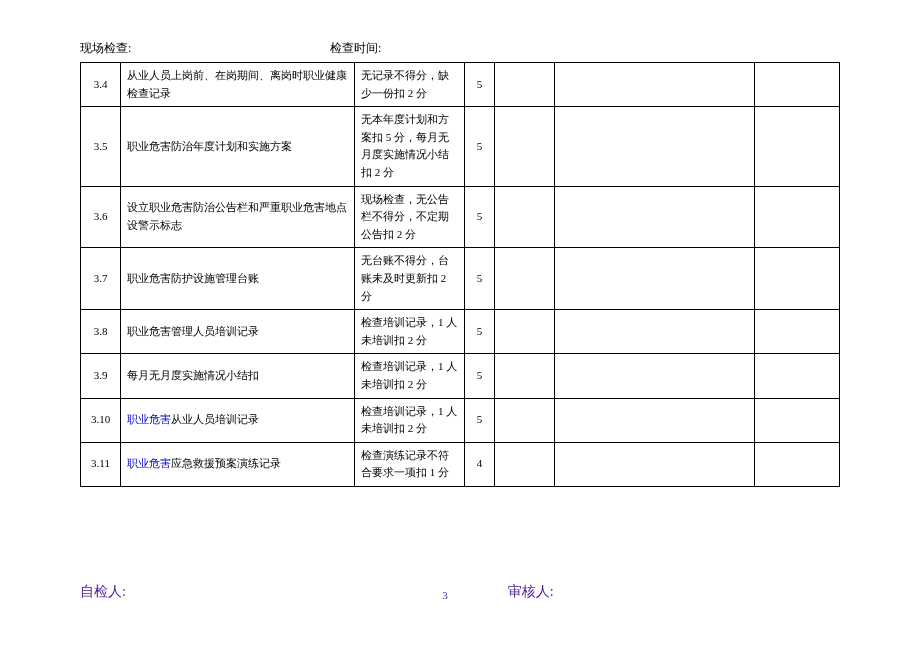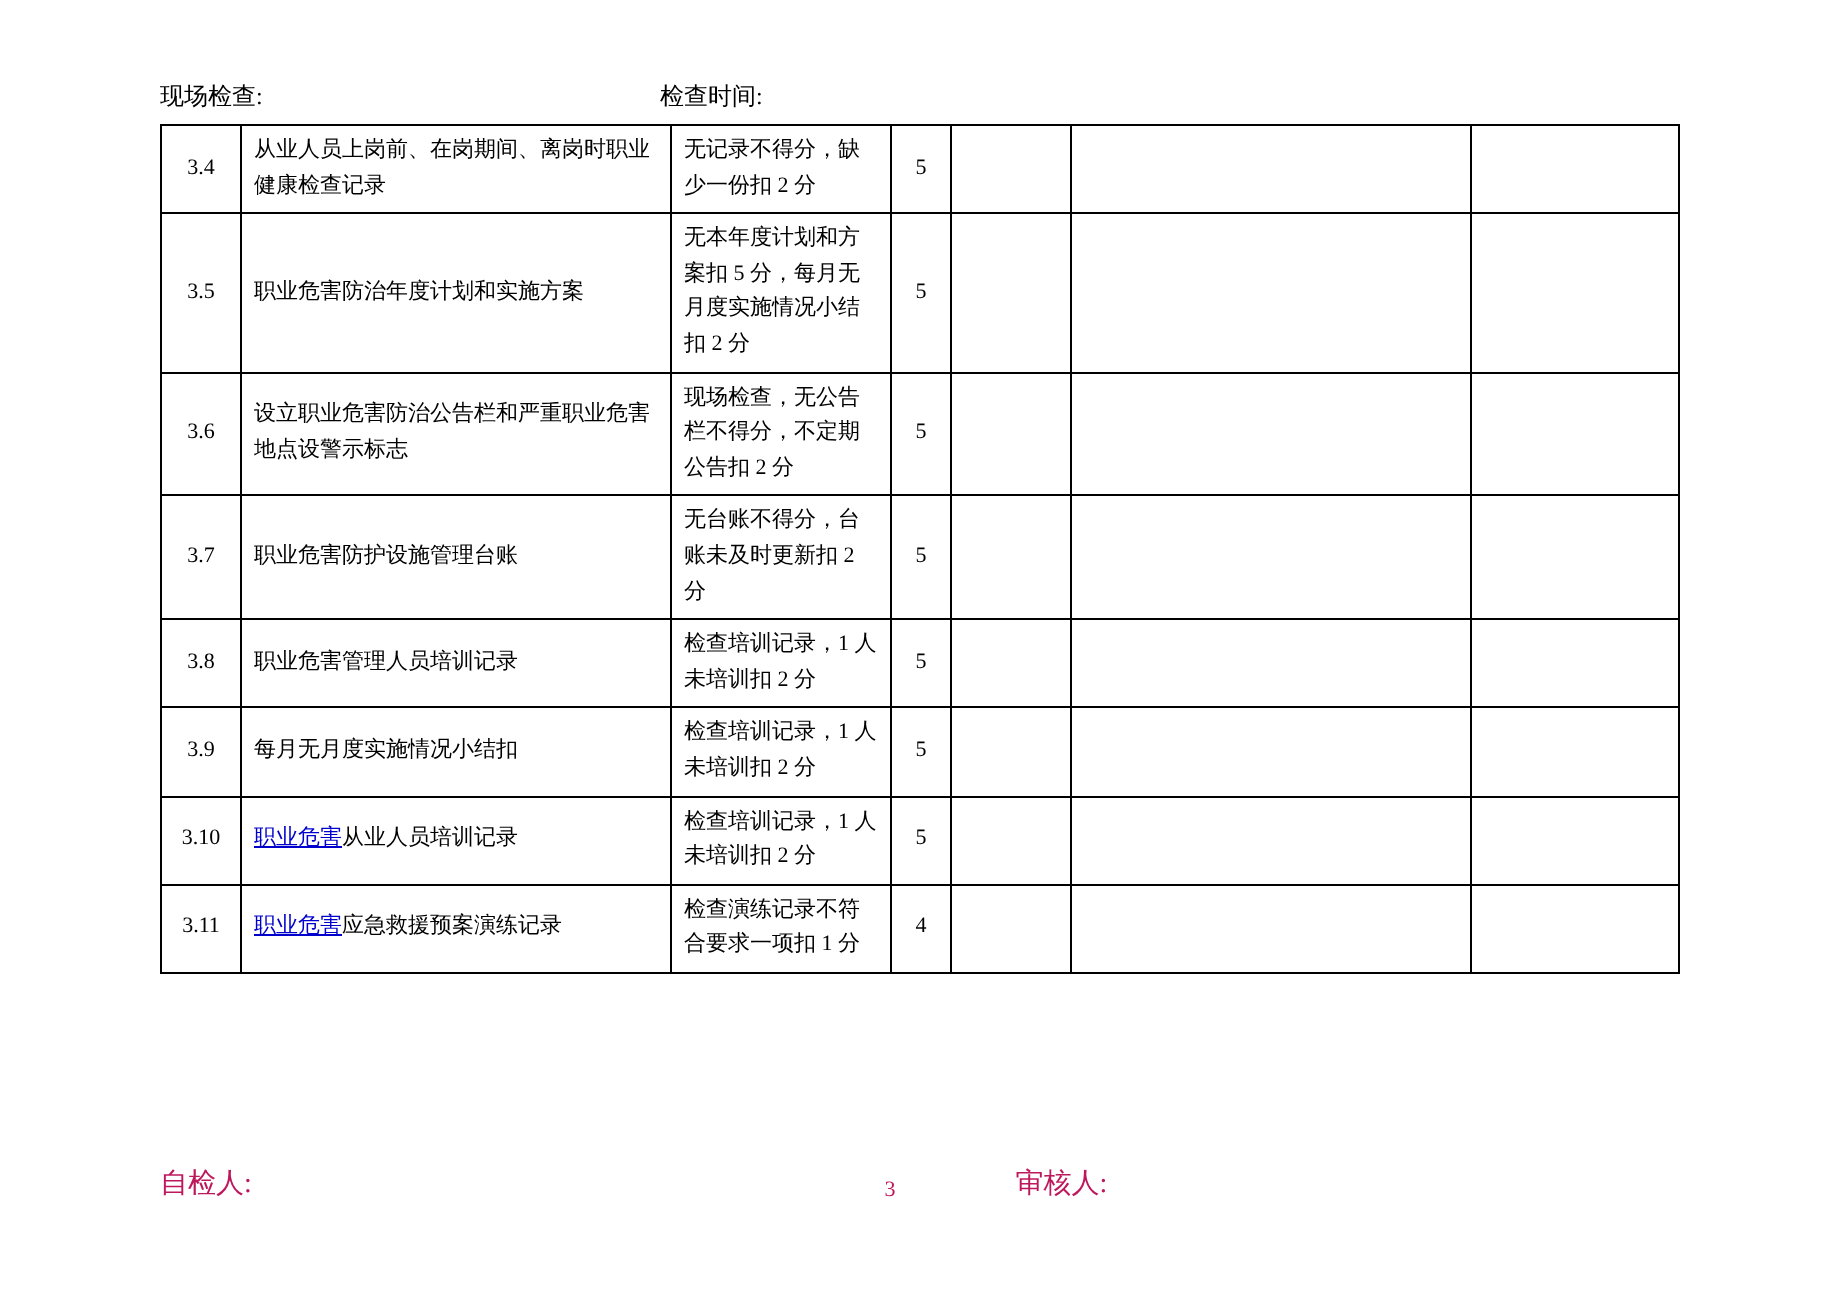--- a/index.html
+++ b/index.html
@@ -38,52 +38,51 @@
       padding: 4px 6px;
       vertical-align: middle;
       line-height: 1.6;
     }
     .col-num {
       width: 40px;
       text-align: center;
       font-family: "Times New Roman", serif;
     }
     .col-desc {
-      width: 215px;
+      width: 234px;
     }
     .col-criteria {
       width: 110px;
     }
     .col-score {
       width: 30px;
       text-align: center;
       font-family: "Times New Roman", serif;
     }
     .col-empty1 {
       width: 60px;
     }
     .col-empty2 {
       width: 200px;
     }
     .col-empty3 {
       width: auto;
     }
     .link-text {
       color: #0000cc;
-      text-decoration: underline;
     }
     .footer-row {
       position: absolute;
       bottom: 50px;
       left: 80px;
       right: 80px;
       display: flex;
       align-items: flex-end;
       font-size: 14px;
-      color: #be185d;
+      color: #4c1d95;
     }
     .footer-left {
       flex: 1;
     }
     .footer-page {
       flex: 0 0 auto;
       font-size: 11px;
       font-family: "Times New Roman", serif;
       margin-left: 30px;
     }

